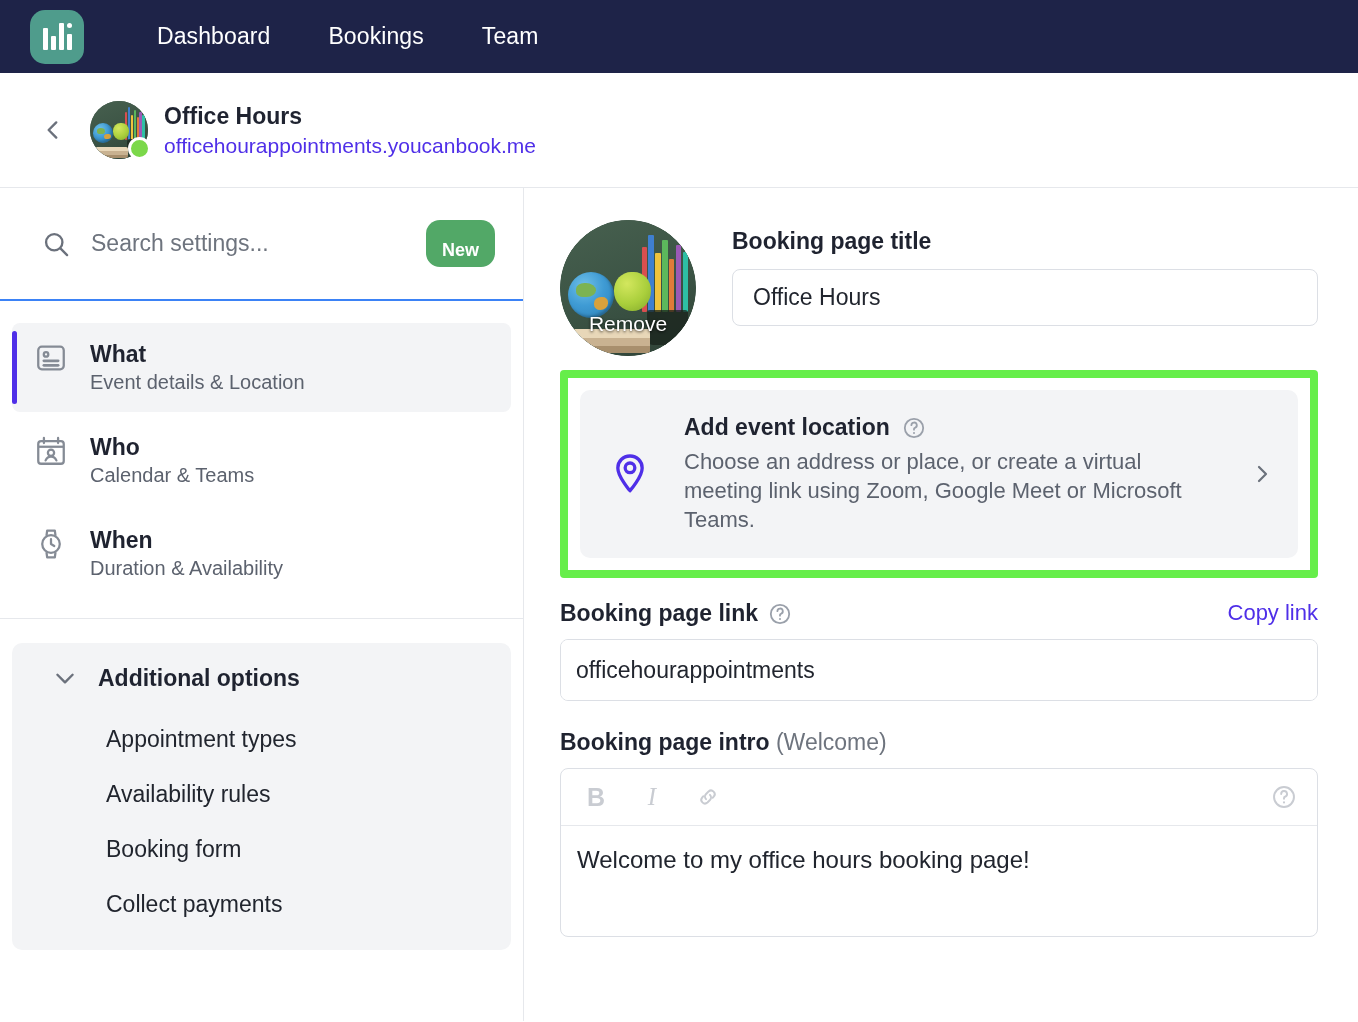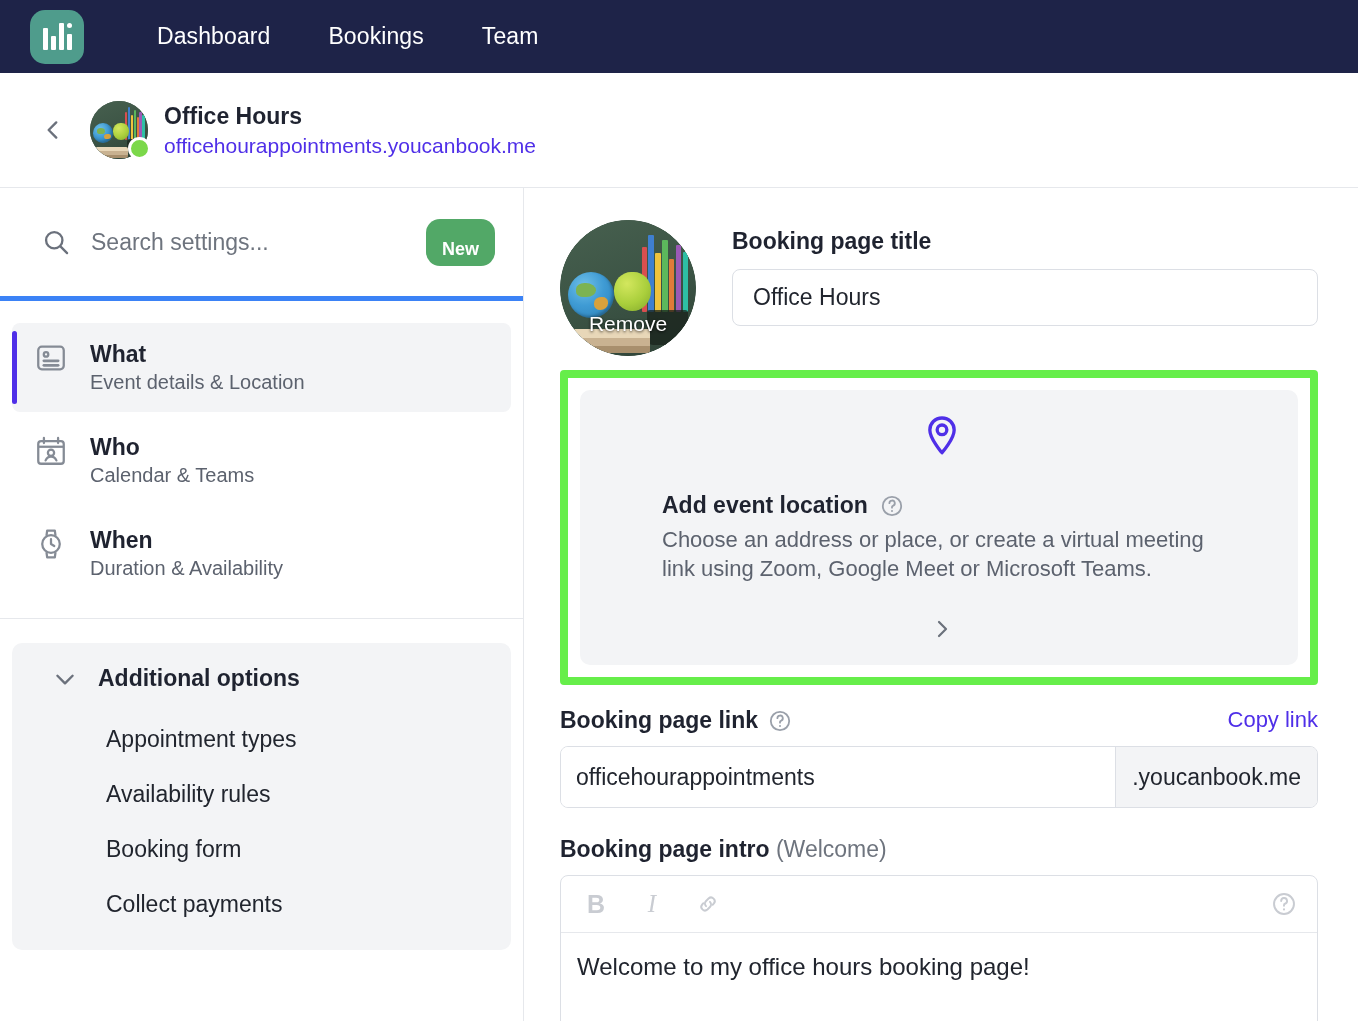--- a/index.html
+++ b/index.html
@@ -134,21 +134,21 @@
     border-right: 1px solid #e6e8ec;
     background: #fff;
     overflow: hidden;
     flex: 0 0 auto;
   }
   .search-row {
     height: 113px;
     display: flex;
     align-items: center;
     padding: 0 28px 0 42px;
-    border-bottom: 5px solid #3b82f6;
+    border-bottom: 2px solid #3b82f6;
     cursor: text;
   }
   .search-icon { width: 28px; height: 28px; flex: 0 0 auto; margin-right: 21px; }
   .search-input-txt {
     flex: 1;
     font-size: 23px;
     color: #6e747e;
   }
   .badge-new {
     background: #52a867;
@@ -185,21 +185,21 @@
 
   .divider-line { height: 1px; background: #e6e8ec; margin: 20px 0 0 0; }
 
   .addl-card {
     margin: 24px 12px 0 12px;
     background: #f3f4f6;
     border-radius: 10px;
     padding: 22px 0 18px 0;
   }
   .addl-head {
-    display: flex; align-items: center; gap: 20px;
+    display: flex; align-items: flex-start; gap: 20px;
     padding: 0 24px 0 40px;
     cursor: pointer;
     margin-bottom: 20px;
   }
   .addl-head .t { font-size: 23px; font-weight: bold; color: #1f2330; }
   .addl-item {
     font-size: 23px;
     color: #21252e;
     padding: 14px 24px 14px 94px;
     cursor: pointer;
@@ -254,21 +254,20 @@
     background: #fff;
   }
   .loc-card {
     background: #f3f4f6;
     border-radius: 10px;
     display: flex;
     align-items: center;
     padding: 24px 24px 24px 30px;
     gap: 34px;
     cursor: pointer;
-    flex-direction: column;
   }
   .pin-icon { width: 40px; height: 44px; flex: 0 0 auto; }
   .loc-text { flex: 1; }
   .loc-title {
     font-size: 23px; font-weight: bold; color: #1f2330;
     display: flex; align-items: center; gap: 12px;
     margin-bottom: 6px;
   }
   .loc-desc { font-size: 22px; color: #5c626e; line-height: 1.32; max-width: 560px; }
   .loc-chevron { width: 24px; height: 24px; flex: 0 0 auto; }
@@ -512,21 +511,20 @@
           <svg class="help-circle" width="24" height="24" viewBox="0 0 24 24" fill="none" stroke="#9aa0aa" stroke-width="1.8">
             <circle cx="12" cy="12" r="9.2"></circle>
             <path d="M9.4 9.2a2.7 2.7 0 1 1 3.5 2.6c-.6.2-.9.7-.9 1.3v.6" stroke-linecap="round"></path>
             <circle cx="12" cy="17" r="1" fill="#9aa0aa" stroke="none"></circle>
           </svg>
         </div>
         <div class="copy-link">Copy link</div>
       </div>
       <div class="link-input-group">
         <input type="text" value="officehourappointments" style="">
-        <div class="link-suffix">.youcanbook.me</div>
       </div>
     </div>
 
     <div class="intro-section">
       <div class="intro-label">
         <span>Booking page intro</span>
         <span class="opt">(Welcome)</span>
       </div>
       <div class="editor">
         <div class="editor-toolbar">

